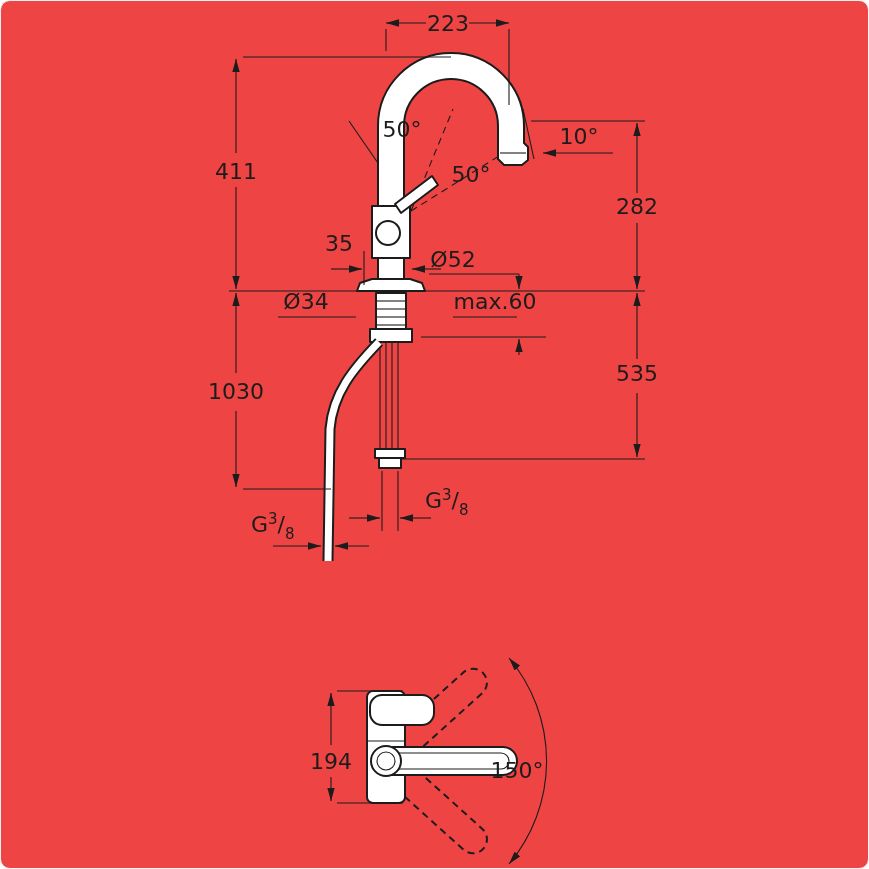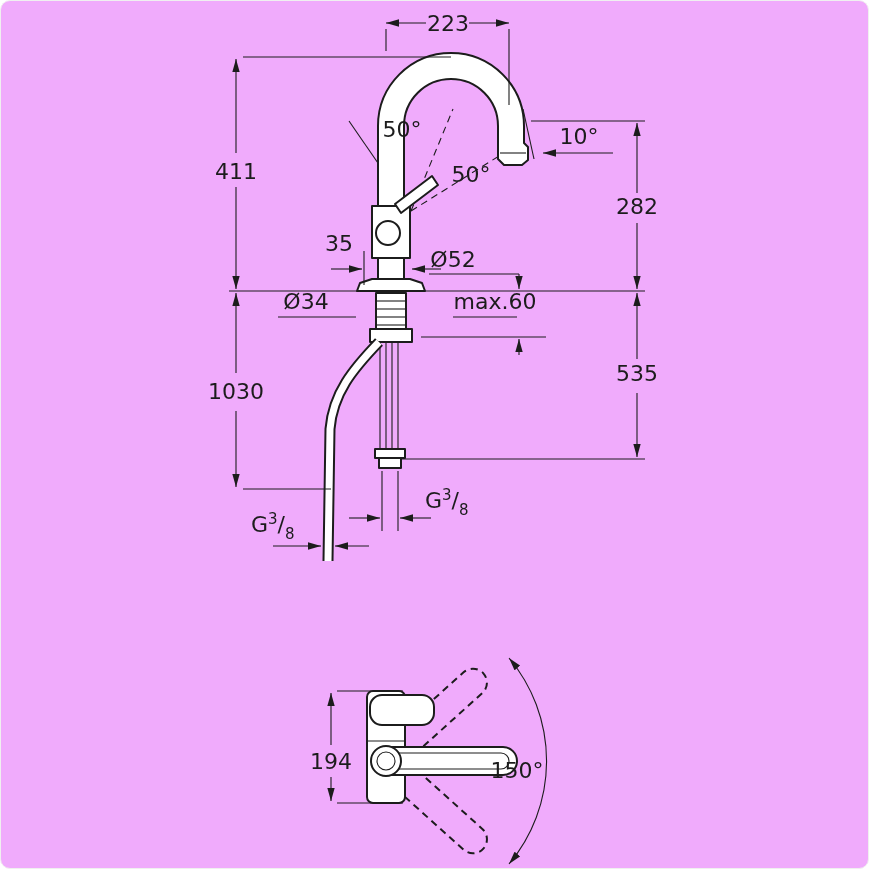--- a/index.html
+++ b/index.html
@@ -1,17 +1,17 @@
 <!DOCTYPE html>
 <html><head>
 <meta charset="utf-8">
 <style>
   html,body{margin:0;padding:0;background:#ffffff;}
   .canvas{
-    width:869px;height:869px;position:relative;background:#f0abfc;
+    width:869px;height:869px;position:relative;background:#ef4444;
     box-sizing:border-box;border:1px solid #f0f0f0;border-radius:10px;
     font-family:"DejaVu Sans","Liberation Sans",sans-serif;
   }
   svg{display:block;}
   svg text{
     font-family:"DejaVu Sans","Liberation Sans",sans-serif;
     fill:#1c1c1c;font-size:22px;
   }
   .small{font-size:15px;}
   .mid{text-anchor:middle;}

